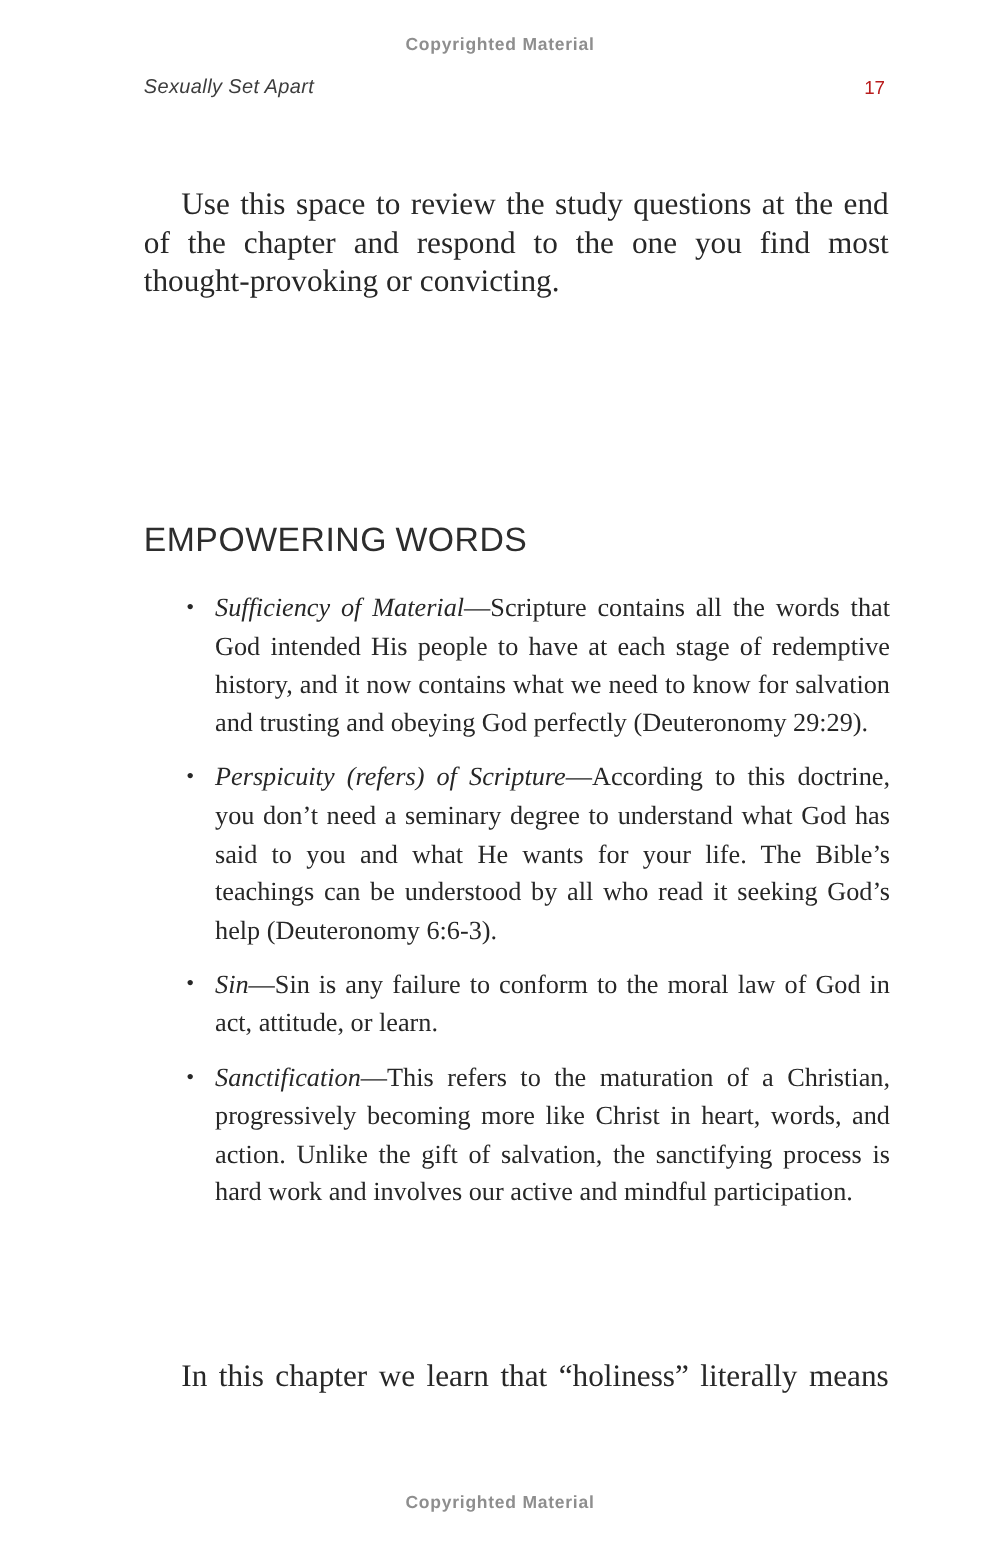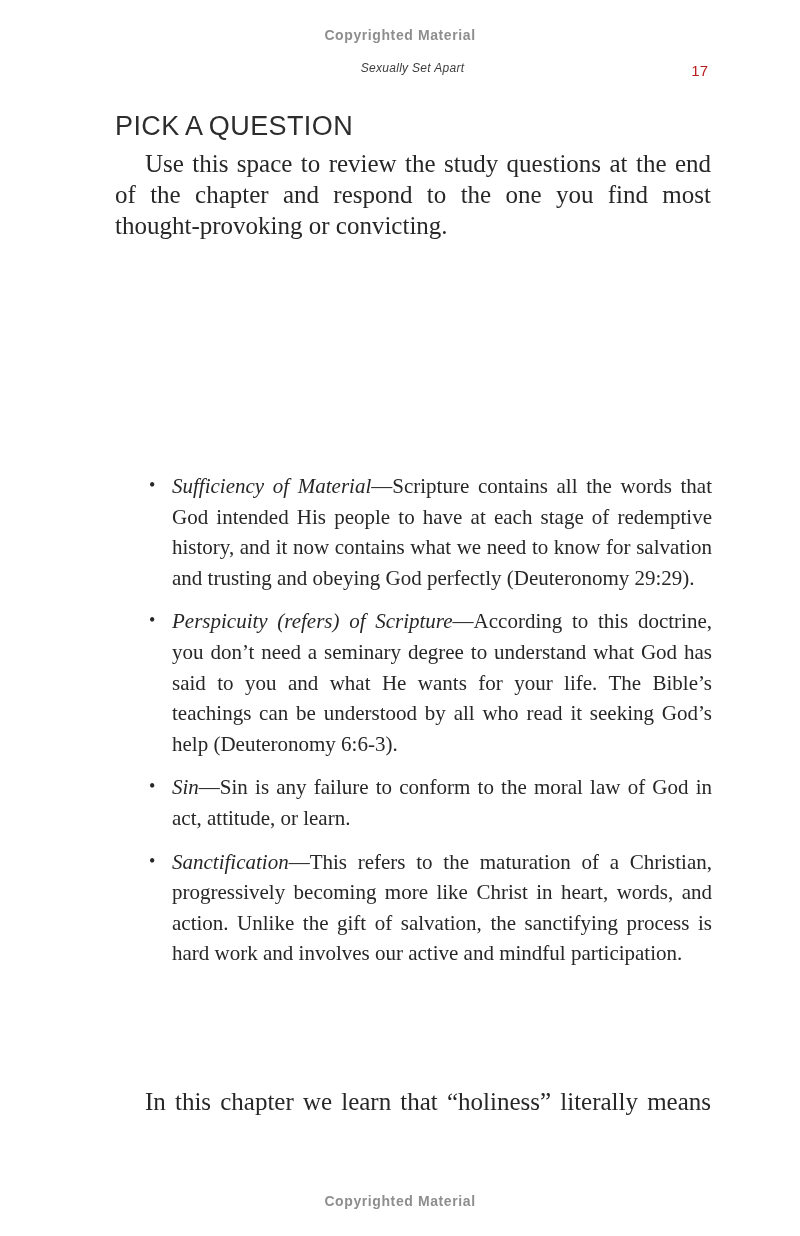--- a/index.html
+++ b/index.html
@@ -28,24 +28,23 @@
 
   .running-head {
     position: absolute;
     top: 61px;
     left: 115px;
     width: 595px;
     height: 22px;
   }
   .running-title {
     width: 100%;
-    text-align: center;
     font-family: "Liberation Sans", sans-serif;
     font-style: italic;
-    font-size: 12px;
+    font-size: 16px;
     letter-spacing: 0.3px;
     color: #3d3d3d;
   }
   .page-number {
     position: absolute;
     right: 2px;
     top: 1px;
     font-family: "Liberation Sans", sans-serif;
     font-size: 15px;
     color: #b91c1c;
@@ -114,24 +113,24 @@
 
 <div class="page">
 
   <div class="copyright-notice copyright-top">Copyrighted Material</div>
 
   <div class="running-head">
     <div class="running-title">Sexually Set Apart</div>
     <div class="page-number">17</div>
   </div>
 
-  <h1 class="section-heading heading-pick">PICK A QUESTION</h1>
 
   <p class="body-para para-pick">Use this space to review the study questions at the end of the chapter and respond to the one you find most thought-provoking or convicting.</p>
 
+  <h1 class="section-heading heading-words">EMPOWERING WORDS</h1>
 
   <ul class="bullet-list">
     <li class="bullet-item">
       <span class="bullet-marker">•</span><span class="bullet-term">Sufficiency of Material</span><span>—Scripture contains all the words that God intended His people to have at each stage of redemptive history, and it now contains what we need to know for salvation and trusting and obeying God perfectly (Deuteronomy 29:29).</span>
     </li>
     <li class="bullet-item">
       <span class="bullet-marker">•</span><span class="bullet-term">Perspicuity (refers) of Scripture</span><span>—According to this doctrine, you don’t need a seminary degree to understand what God has said to you and what He wants for your life. The Bible’s teachings can be understood by all who read it seeking God’s help (Deuteronomy 6:6-3).</span>
     </li>
     <li class="bullet-item">
       <span class="bullet-marker">•</span><span class="bullet-term">Sin</span><span>—Sin is any failure to conform to the moral law of God in act, attitude, or learn.</span>

